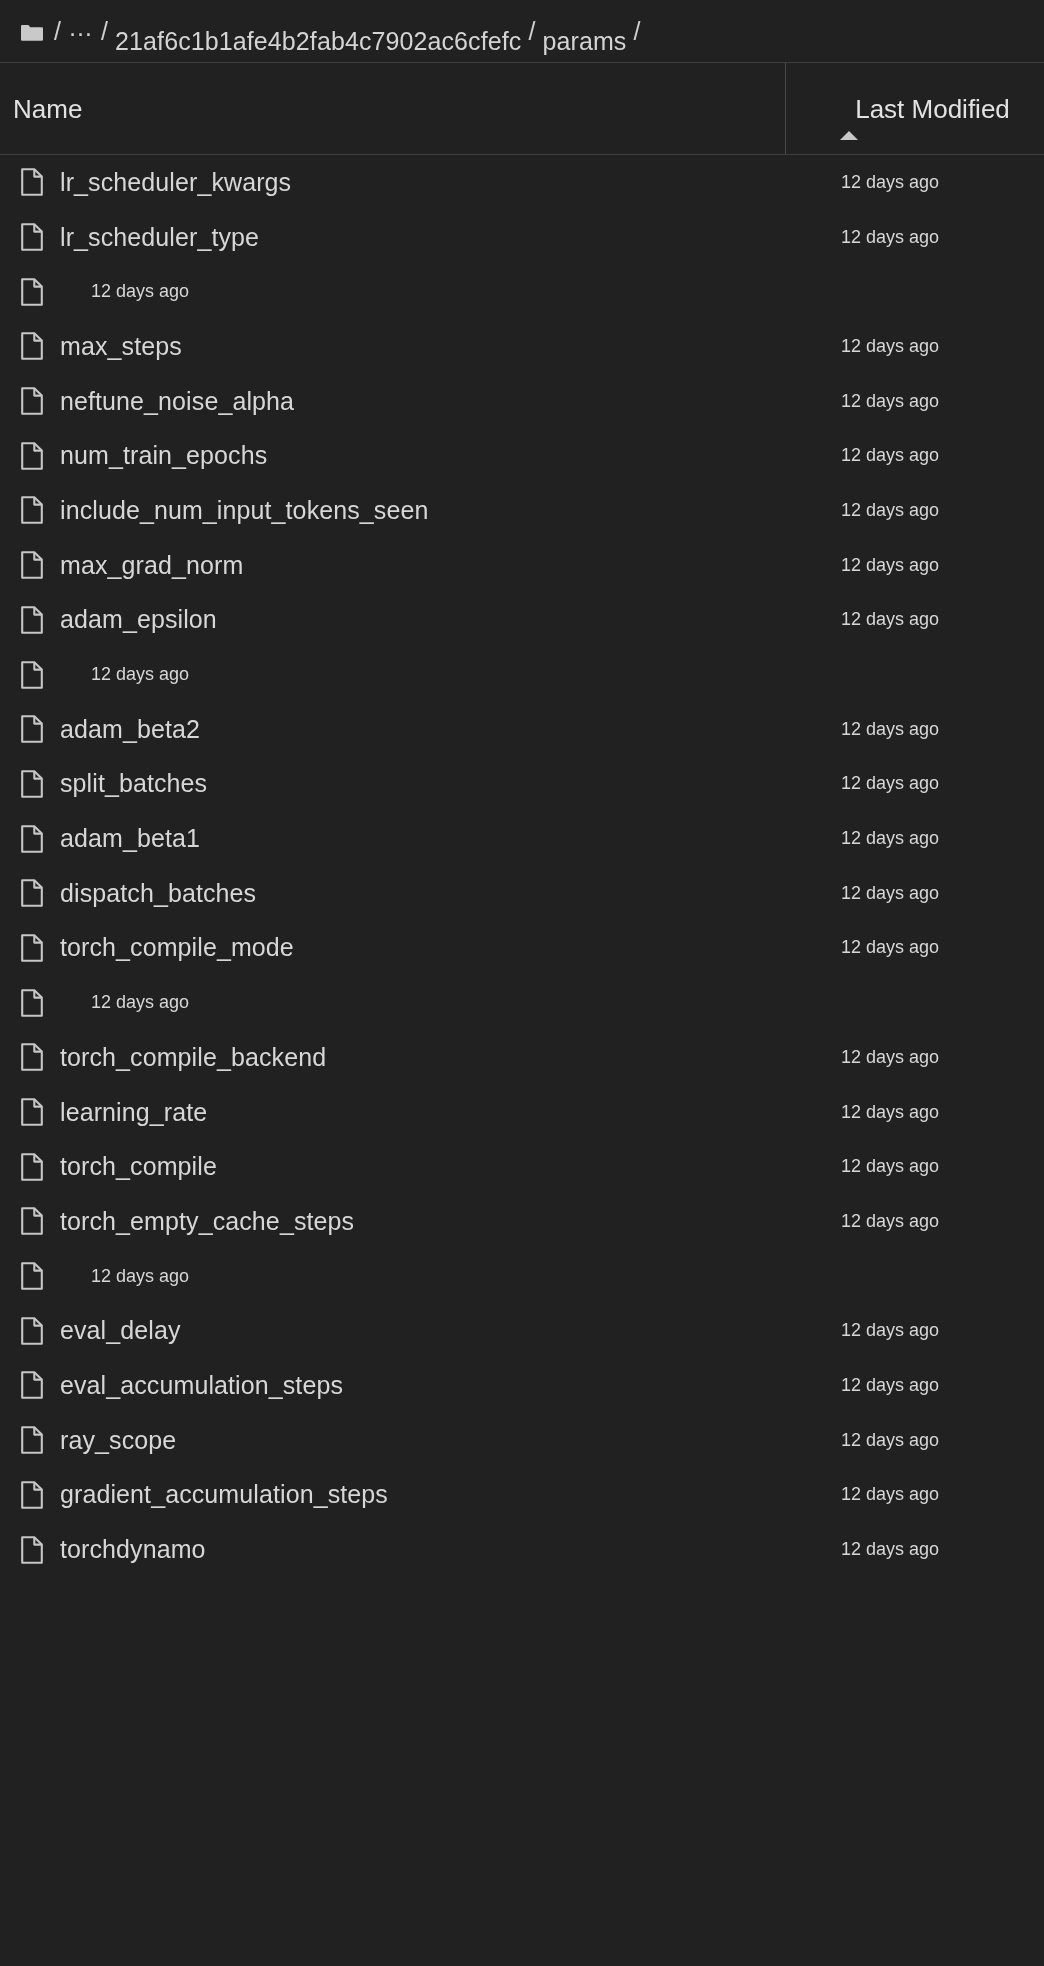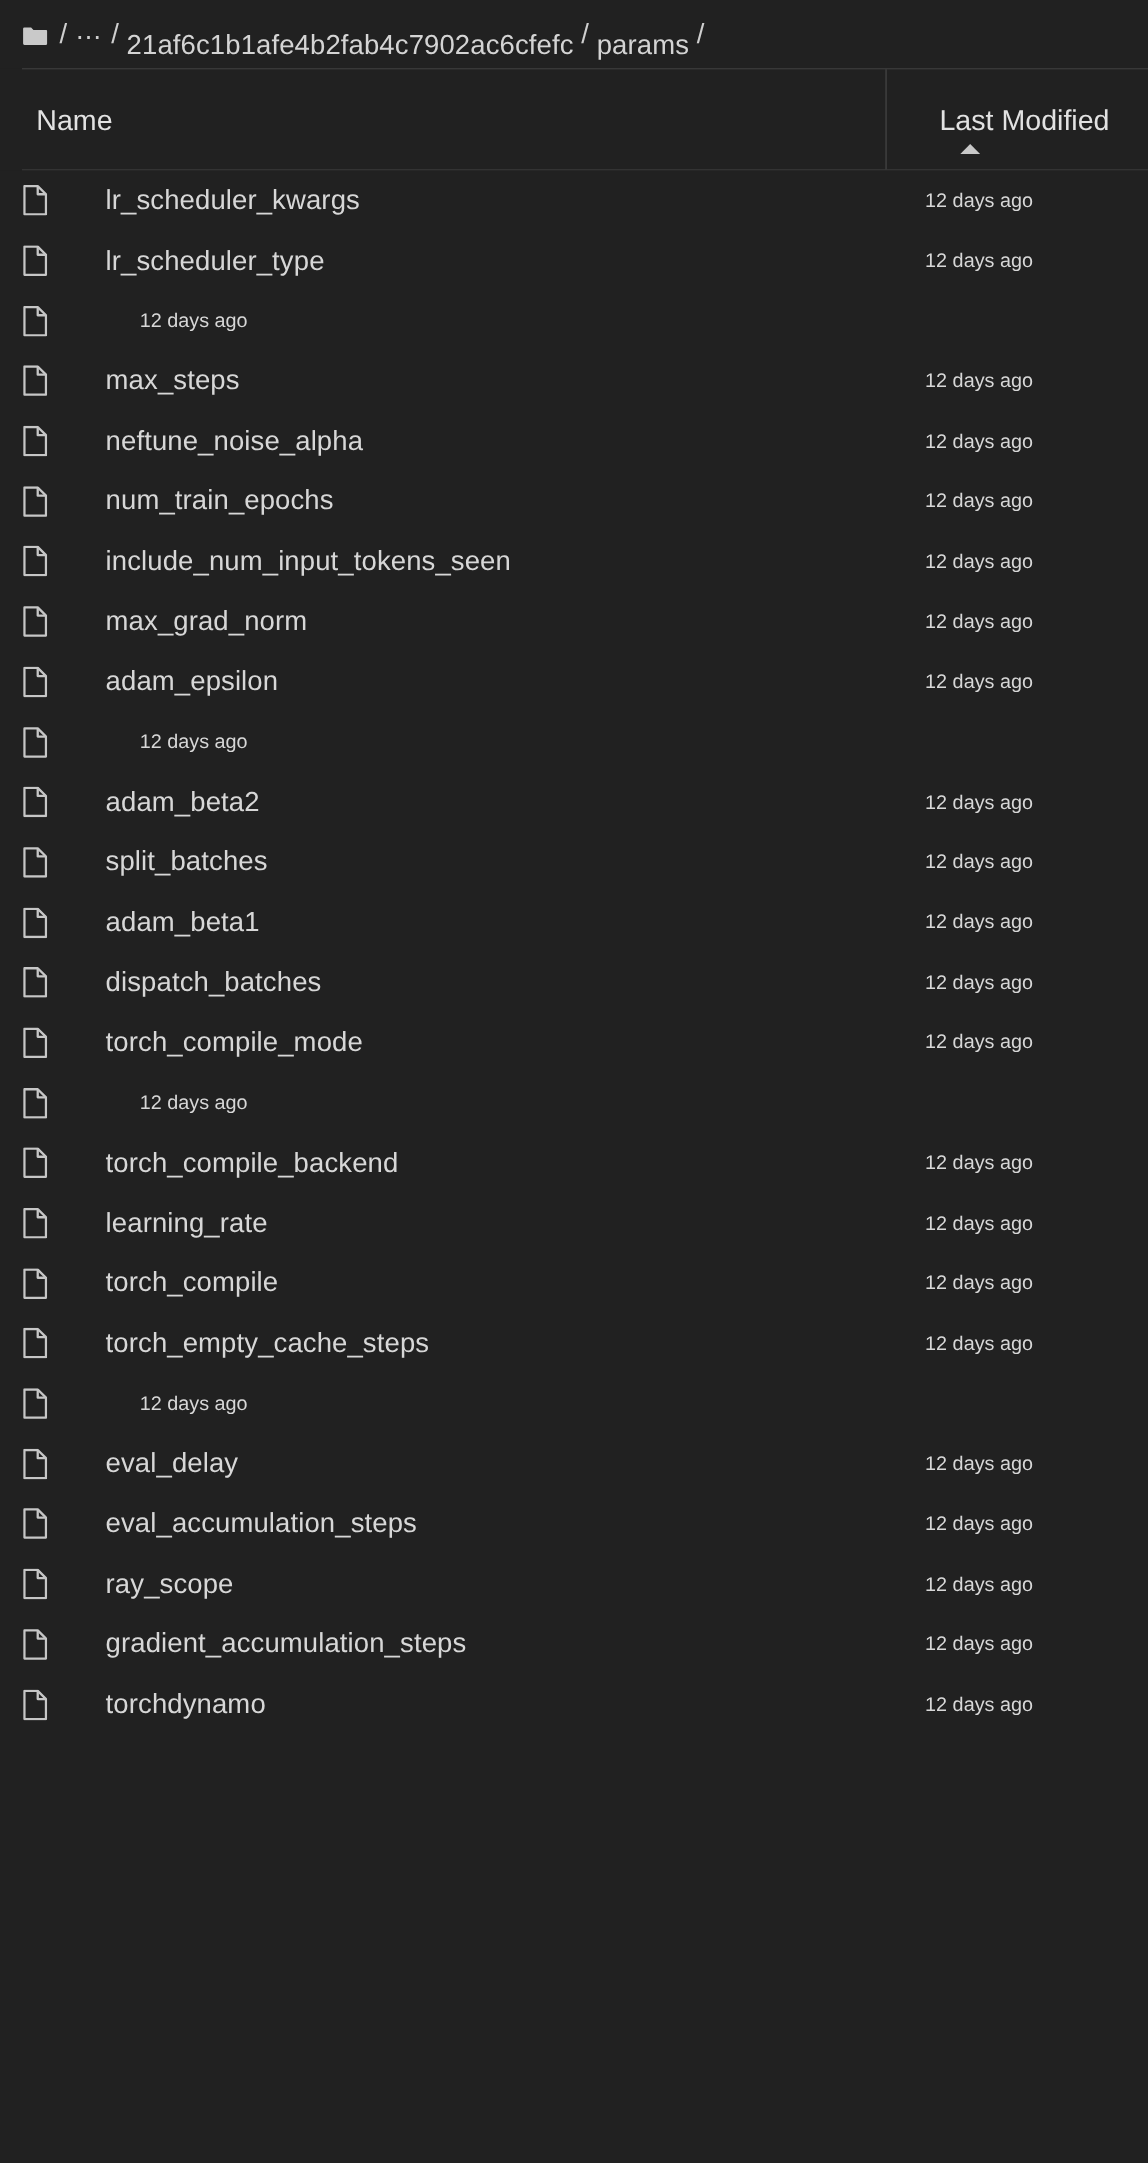--- a/index.html
+++ b/index.html
@@ -65,39 +65,38 @@
 
   
   .table-header {
     display: flex;
     height: 93px;
     min-height: 93px;
     box-sizing: border-box;
     border-top: 1px solid #3f3f3f;
     border-bottom: 1px solid #3f3f3f;
     background: #212121;
-    margin-left: 20px;
   }
   .th {
     position: relative;
     box-sizing: border-box;
     display: flex;
     flex-direction: column;
     justify-content: flex-start;
   }
   .th-name {
     flex: 0 0 785px;
     width: 785px;
     padding: 33px 0 0 13px;
   }
   .th-mod {
     flex: 1 1 auto;
     border-left: 1px solid #4a4a4a;
-    padding: 33px 0 0 48px;
-    align-items: flex-start;
+    padding: 33px 0 0 35px;
+    align-items: center;
   }
   .th-label {
     font-size: 26px;
     color: #e2e2e2;
     line-height: 1;
     white-space: nowrap;
   }
   .sort-caret {
     margin-top: 9px;
     width: 0;
@@ -114,21 +113,20 @@
     flex: 1 1 auto;
     overflow: hidden;
     background: #212121;
   }
   .row {
     display: flex;
     align-items: center;
     height: 54.7px;
     padding: 0 0 0 20px;
     box-sizing: border-box;
-    gap: 36px;
   }
   .row .file-icon {
     flex: 0 0 auto;
     width: 24px;
     height: 30px;
     margin-right: 16px;
     display: inline-flex;
     align-items: center;
     justify-content: center;
   }

